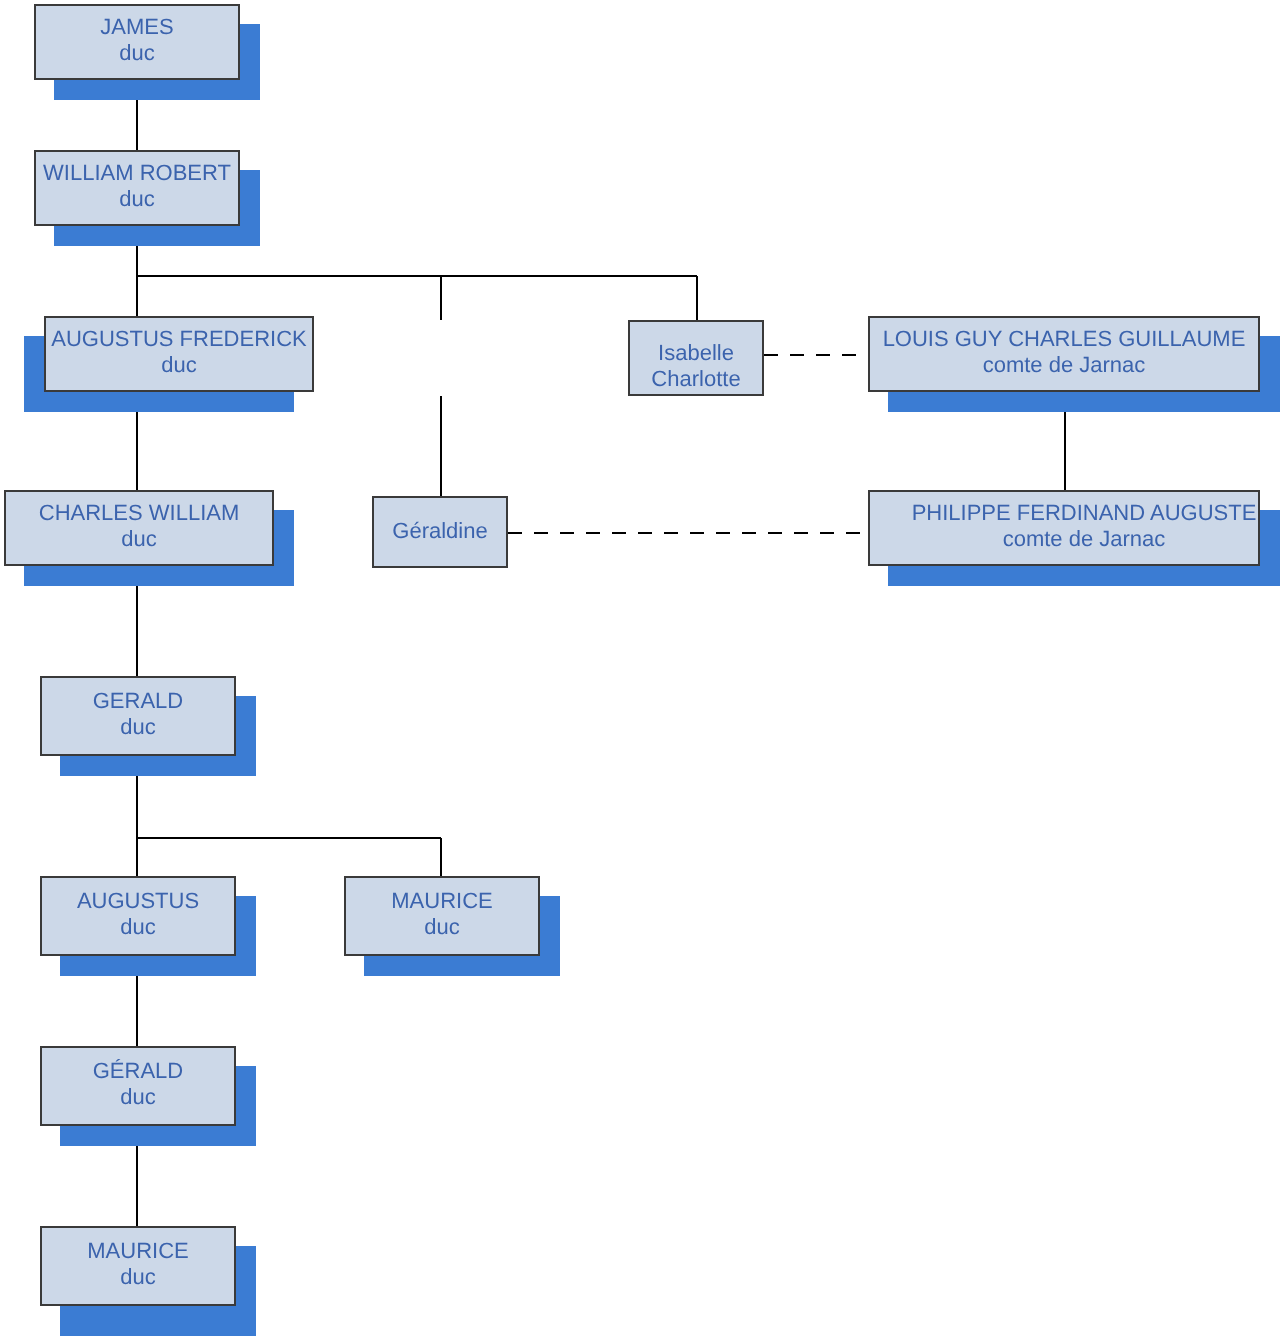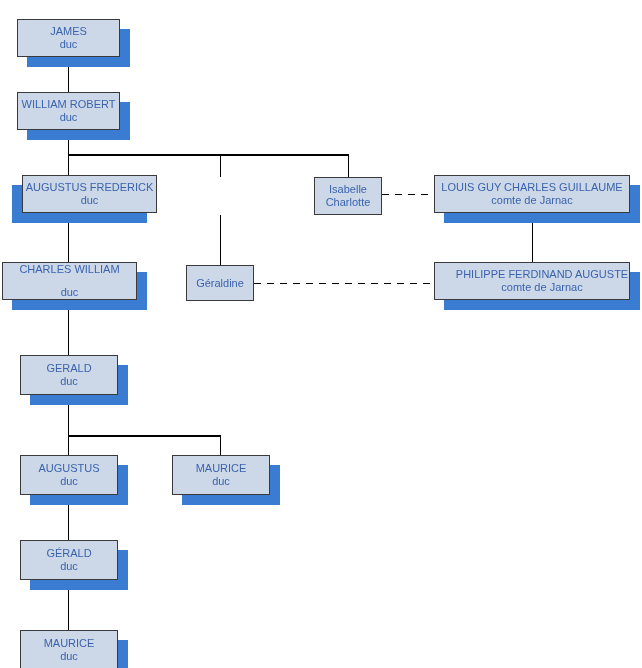--- a/index.html
+++ b/index.html
@@ -9,21 +9,21 @@
   }
   body {
     width: 642px;
     height: 668px;
     position: relative;
     overflow: hidden;
     font-family: "Liberation Sans", sans-serif;
   }
   #chart {
     position: absolute;
-    left: 0; top: 17px;
+    left: 0; top: 0;
     width: 642px;
     height: 592px;
   }
   .edges {
     position: absolute;
     left: 0; top: 0;
     width: 642px;
     height: 668px;
     pointer-events: none;
   }
@@ -117,31 +117,31 @@
     <span class="nm">WILLIAM ROBERT</span>
     <span class="ttl">duc</span>
   </div>
 
   <div class="node" style="left:2px; top:158px; width:135px; height:38px;margin-left:20px;">
     <span class="nm">AUGUSTUS FREDERICK</span>
     <span class="ttl">duc</span>
   </div>
 
 
-  <div class="node" style="left:314px; top:160px; width:68px; height:38px;">
+  <div class="node" style="left:314px; top:160px; width:68px; height:38px;justify-content:flex-end;">
     <span class="nm">Isabelle</span>
     <span class="ttl">Charlotte</span>
   </div>
 
   <div class="node" style="left:434px; top:158px; width:196px; height:38px;">
     <span class="nm">LOUIS GUY CHARLES GUILLAUME</span>
     <span class="ttl">comte de Jarnac</span>
   </div>
 
-  <div class="node" style="left:2px; top:245px; width:135px; height:38px;justify-content:space-between;">
+  <div class="node" style="left:2px; top:245px; width:135px; height:38px;">
     <span class="nm">CHARLES WILLIAM</span>
     <span class="ttl">duc</span>
   </div>
 
   <div class="node" style="left:186px; top:248px; width:68px; height:36px;text-align:center;">
     <span class="nm">Géraldine</span>
   </div>
 
   <div class="node" style="left:434px; top:245px; width:196px; height:38px;padding-left:20px;">
     <span class="nm">PHILIPPE FERDINAND AUGUSTE</span>

